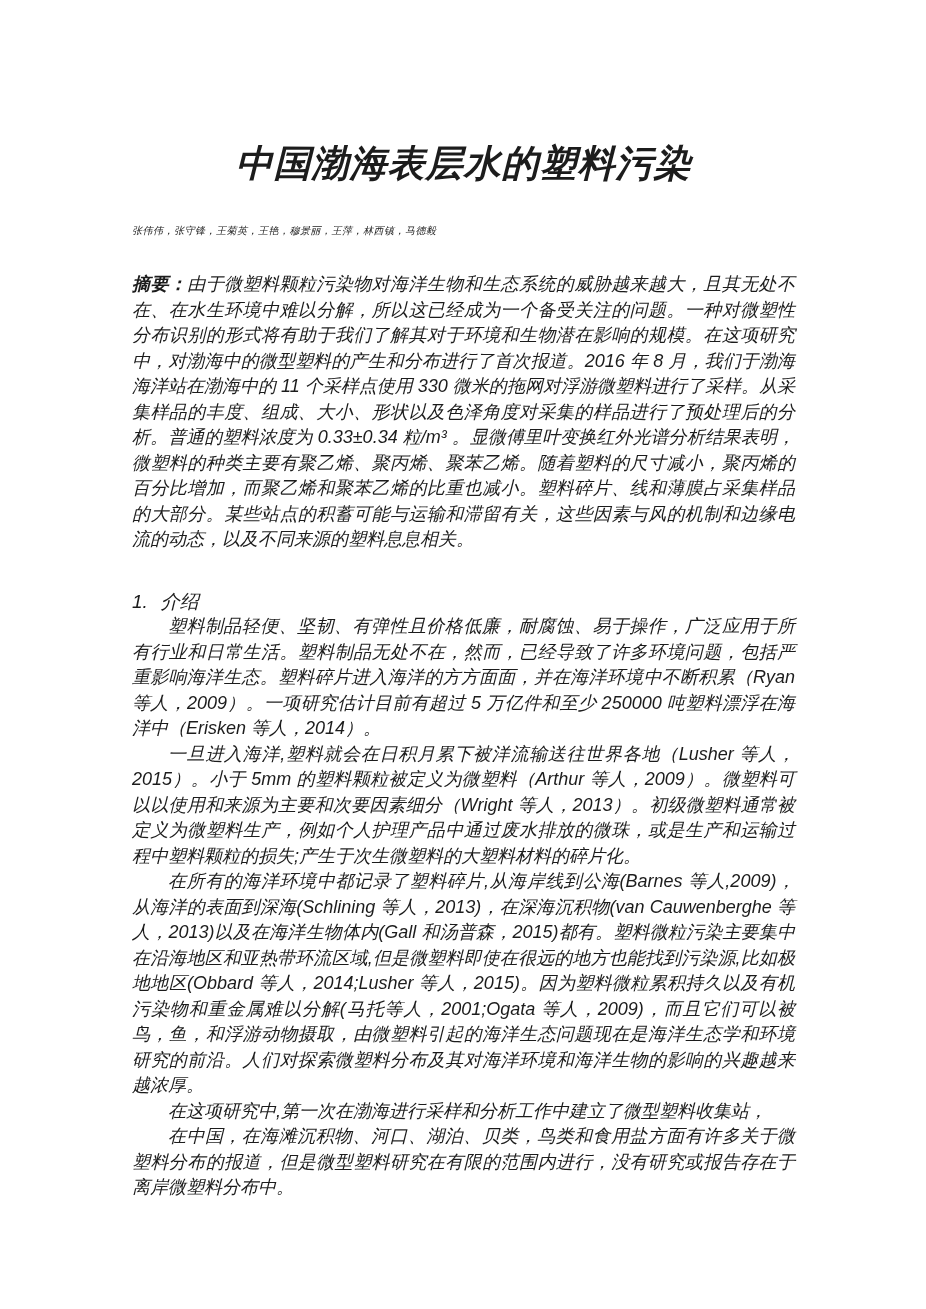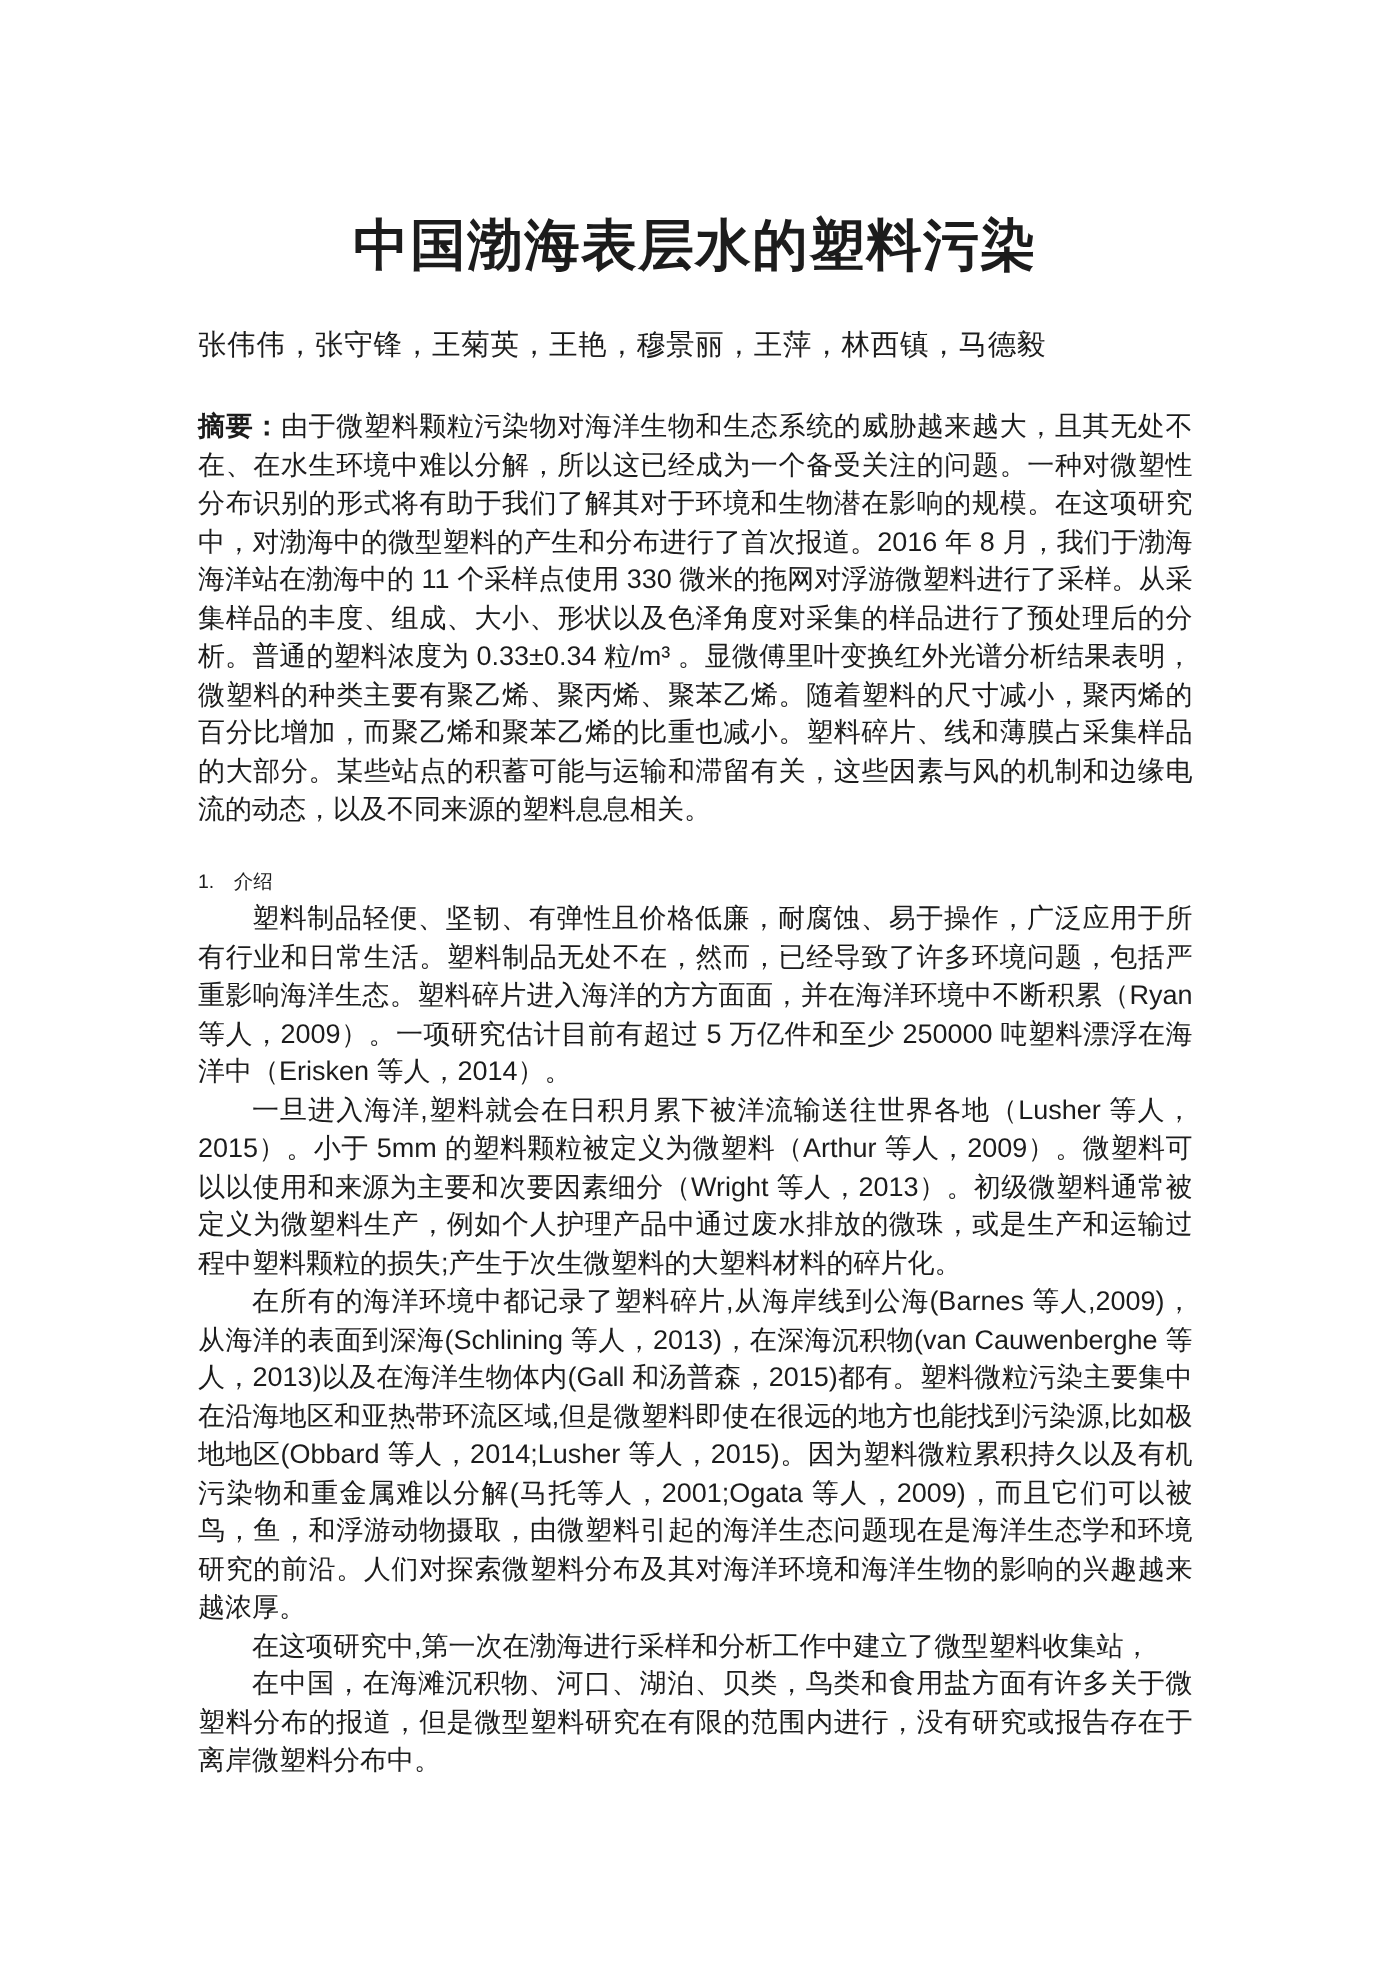--- a/index.html
+++ b/index.html
@@ -17,52 +17,53 @@
     overflow: hidden;
   }
   .page {
     position: relative;
     box-sizing: border-box;
     width: 926px;
     height: 1309px;
     padding: 140px 131px 0 132px;
     color: var(--fg);
     font-family: "Liberation Sans", "DejaVu Sans", sans-serif;
+    font-style: italic;
   }
   .title {
     margin: 0;
     font-size: 37px;
     line-height: 48px;
     font-weight: 700;
     text-align: center;
     letter-spacing: 1px;
   }
   .authors {
     margin: 32px 0 0 0;
-    font-size: 19px;
+    font-size: 10px;
     line-height: 21px;
     letter-spacing: 0.5px;
   }
   .para {
     margin: 0;
     font-size: 18px;
     line-height: 25.5px;
     text-align: justify;
     text-align-last: left;
   }
   .abstract {
     margin-top: 31px;
   }
   .keywords {
     margin-top: 23px;
     text-align: left;
   }
   .section-heading {
-    margin-top: 22px;
-    font-size: 13px;
+    margin-top: 36px;
+    font-size: 19px;
     line-height: 25.5px;
   }
   .secnum {
     display: inline-block;
     margin-right: 13px;
   }
   .indent {
     text-indent: 2em;
   }
   .bold {

